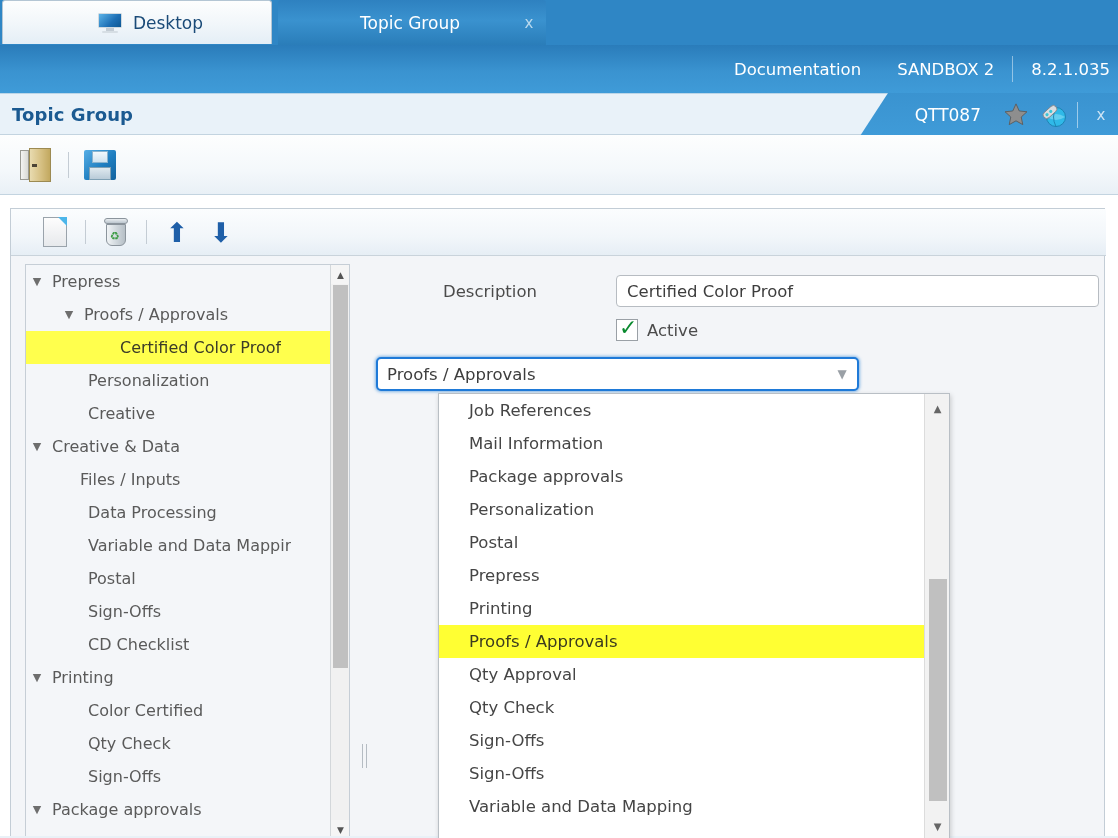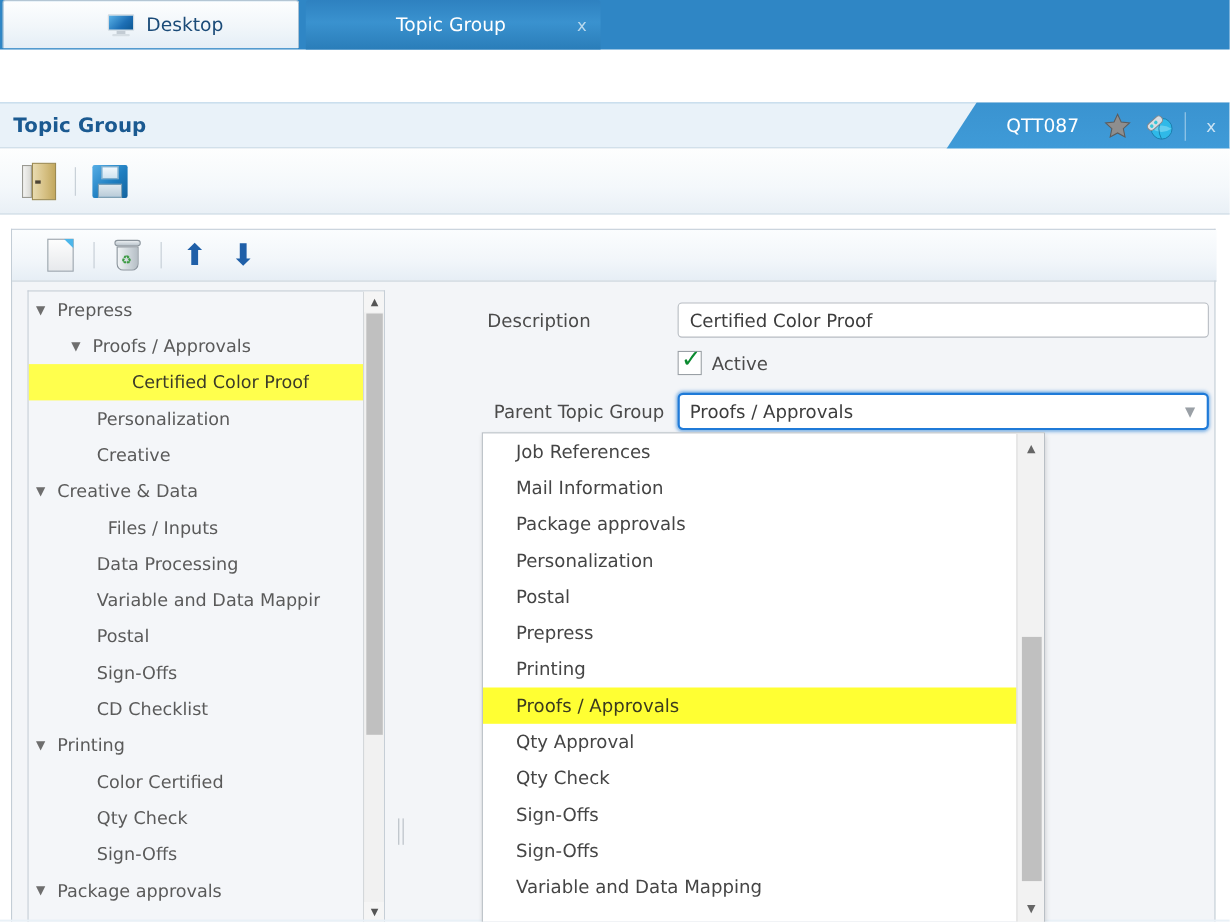--- a/index.html
+++ b/index.html
@@ -346,20 +346,26 @@
       <span class="label">Desktop</span>
     </div>
 
     <div class="tab tab-topic">
       <span class="label">Topic Group</span>
       <span class="tab-close">x</span>
     </div>
 
   </div>
 
+  <div class="appheader">
+    <span class="hitem link">Documentation</span>
+    <span class="hitem">SANDBOX 2</span>
+    <span class="sep"></span>
+    <span class="version">8.2.1.035</span>
+  </div>
 
   <div class="titlebar">
     <span class="ptitle">Topic Group</span>
 
     <div class="bluepanel">
       <span class="qttcode">QTT087</span>
 
       <svg class="star-icon" viewBox="0 0 24 24">
         <path d="M12 1.8l3.1 6.8 7.4.8-5.5 5 1.5 7.3L12 18.1 5.5 21.7 7 14.4 1.5 9.4l7.4-.8z" fill="#8e8e8e" stroke="#5c5c5c" stroke-width="0.9"></path>
       </svg>
@@ -446,21 +452,21 @@
           <div class="tree-item">
             <span class="tw" style="margin-left: 32px;"></span>
             <span class="tlabel" style="margin-left: 8px;">Creative</span>
           </div>
           <div class="tree-item">
             <span class="tw" style="margin-left: 0px;">▼</span>
             <span class="tlabel" style="margin-left: 4px;">Creative &amp; Data</span>
           </div>
           <div class="tree-item">
             <span class="tw" style="margin-left: 32px;"></span>
-            <span class="tlabel" style="margin-left: 18px;">Files / Inputs</span>
+            <span class="tlabel" style="margin-left: 0;">Files / Inputs</span>
           </div>
           <div class="tree-item">
             <span class="tw" style="margin-left: 32px;"></span>
             <span class="tlabel" style="margin-left: 8px;">Data Processing</span>
           </div>
           <div class="tree-item">
             <span class="tw" style="margin-left: 32px;"></span>
             <span class="tlabel" style="margin-left: 8px;">Variable and Data Mappir</span>
           </div>
           <div class="tree-item">
@@ -518,21 +524,20 @@
       </div>
 
       <div class="formrow row-active">
         <span class="checkbox">
           <span class="tick">✓</span>
         </span>
         <span class="ctext">Active</span>
       </div>
 
       <div class="formrow row-parent">
-        <span class="flabel">Parent Topic Group</span>
         <div class="combo">
           <span class="cval">Proofs / Approvals</span>
           <span class="carrow">▼</span>
         </div>
       </div>
 
     </div>
   </div>
 
   <div class="dropdown">

